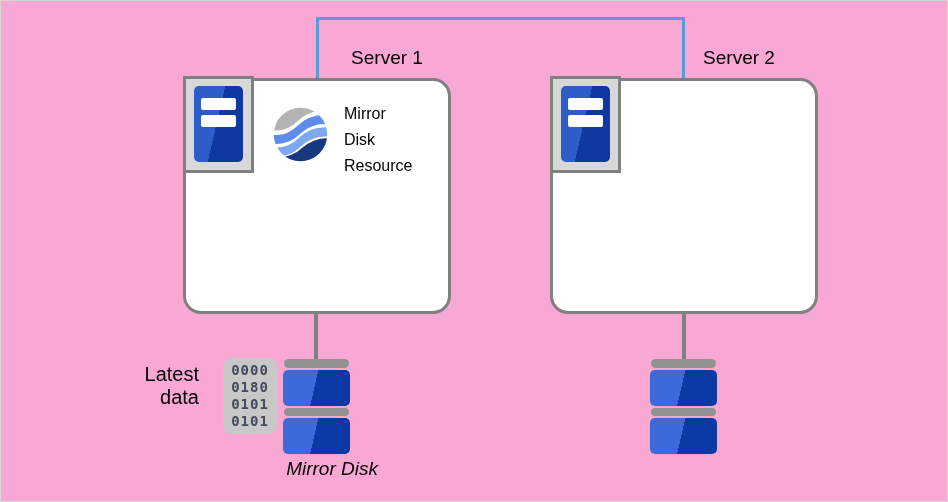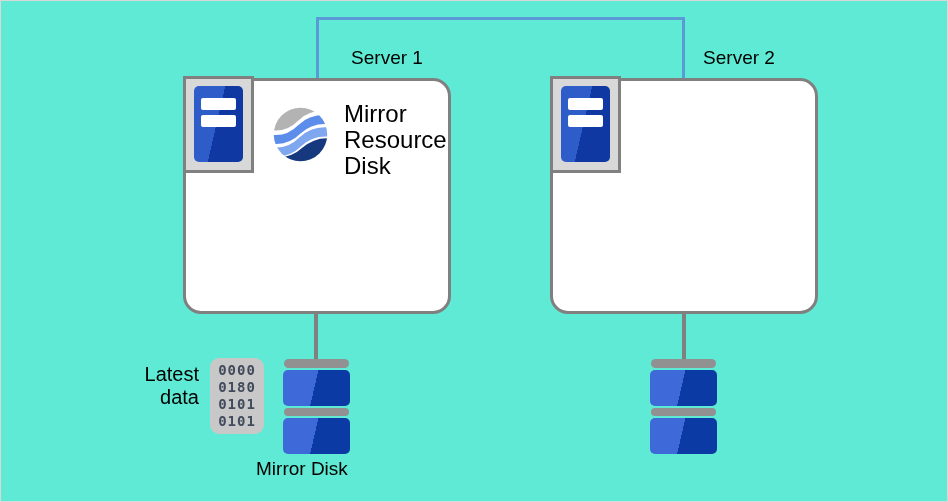--- a/index.html
+++ b/index.html
@@ -1,17 +1,17 @@
 <!DOCTYPE html>
 <html><head>
 <meta charset="utf-8">
 <style>
   html,body{margin:0;padding:0;background:#fff;}
   .canvas{
-    position:relative;width:948px;height:502px;background:#5eead4;
+    position:relative;width:948px;height:502px;background:#f9a8d4;
     border:1px solid #d8d8d8;box-sizing:border-box;overflow:hidden;
     font-family:"Liberation Sans",sans-serif;color:#000;
   }
   
   .interconnect{
     position:absolute;left:315px;top:16px;width:369px;height:61px;
     border:3px solid #5B9BD5;border-bottom:none;box-sizing:border-box;
   }
   
   .server-box{
@@ -39,46 +39,46 @@
     background:linear-gradient(103deg,#2E5CC9 47%,#0F38A2 47%);
   }
   .icon-bar{
     position:absolute;left:7px;width:35px;height:12px;background:#fff;border-radius:2px;
   }
   .icon-bar.b1{top:12px;}
   .icon-bar.b2{top:29px;}
   
   .swirl{position:absolute;left:271px;top:105px;}
   .resource-label{
-    position:absolute;left:343px;top:100px;font-size:24px;line-height:26px;
+    position:absolute;left:343px;top:100px;font-size:16px;line-height:26px;
   }
   
   .drop{position:absolute;top:310px;width:4px;height:50px;background:#808080;}
   .drop-s1{left:313px;}
   .drop-s2{left:681px;}
   
   .disk{position:absolute;top:358px;width:67px;}
   .disk-s1{left:282px;}
   .disk-s2{left:649px;}
   .disk-cap{height:9px;background:#919191;border-radius:5px;margin:0 1px 2px 1px;}
   .disk-cap.mid{height:8px;}
   .disk-body{
     height:36px;border-radius:5px;margin-bottom:2px;
     background:linear-gradient(103deg,#3D6AD8 47%,#0B3AA5 47%);
   }
   .mirror-disk-label{
-    position:absolute;left:255px;top:457px;width:122px;text-align:left;font-size:19px;
+    position:absolute;left:255px;top:457px;width:122px;text-align:right;font-size:19px;font-style:italic;
   }
   
   .latest-data{
     position:absolute;left:98px;top:362px;width:100px;text-align:right;
     font-size:20px;line-height:23px;
   }
   .binary{
-    position:absolute;left:209px;top:357px;width:54px;height:76px;
+    position:absolute;left:222px;top:357px;width:54px;height:76px;
     background:#C8C8C8;border-radius:9px;
     display:flex;flex-direction:column;align-items:center;justify-content:center;
   }
   .binary-row{
     font-family:"DejaVu Sans Mono",monospace;font-weight:700;font-size:14px;
     line-height:17px;color:#414B5C;letter-spacing:1px;white-space:pre;
   }
 </style>
 </head>
 <body>
@@ -116,22 +116,22 @@
       <rect width="64" height="64" fill="#ffffff"></rect>
       <path d="M-6,26 Q14,32 30,16 Q44,2 70,6 L70,-8 L-6,-8 Z" fill="#B3B3B3"></path>
       <path d="M-6,31 Q14,37 30,21 Q44,7 70,11 L70,21 Q46,17 32,31 Q16,47 -6,41 Z" fill="#5C8DEB"></path>
       <path d="M-6,45 Q15,51 31,35 Q47,20 70,25 L70,35 Q47,31 33,45 Q17,61 -6,55 Z" fill="#7FA7F0"></path>
       <path d="M-6,56 Q18,62 34,47 Q50,33 70,37 L70,72 L-6,72 Z" fill="#16387E"></path>
     </g>
   </svg>
 
   <div class="resource-label">
     <div>Mirror</div>
+    <div>Disk</div>
     <div>Resource</div>
-    <div>Disk</div>
   </div>
 
   <div class="drop drop-s1"></div>
   <div class="drop drop-s2"></div>
 
   <div class="disk disk-s1">
     <div class="disk-cap"></div>
     <div class="disk-body"></div>
     <div class="disk-cap mid"></div>
     <div class="disk-body"></div>

